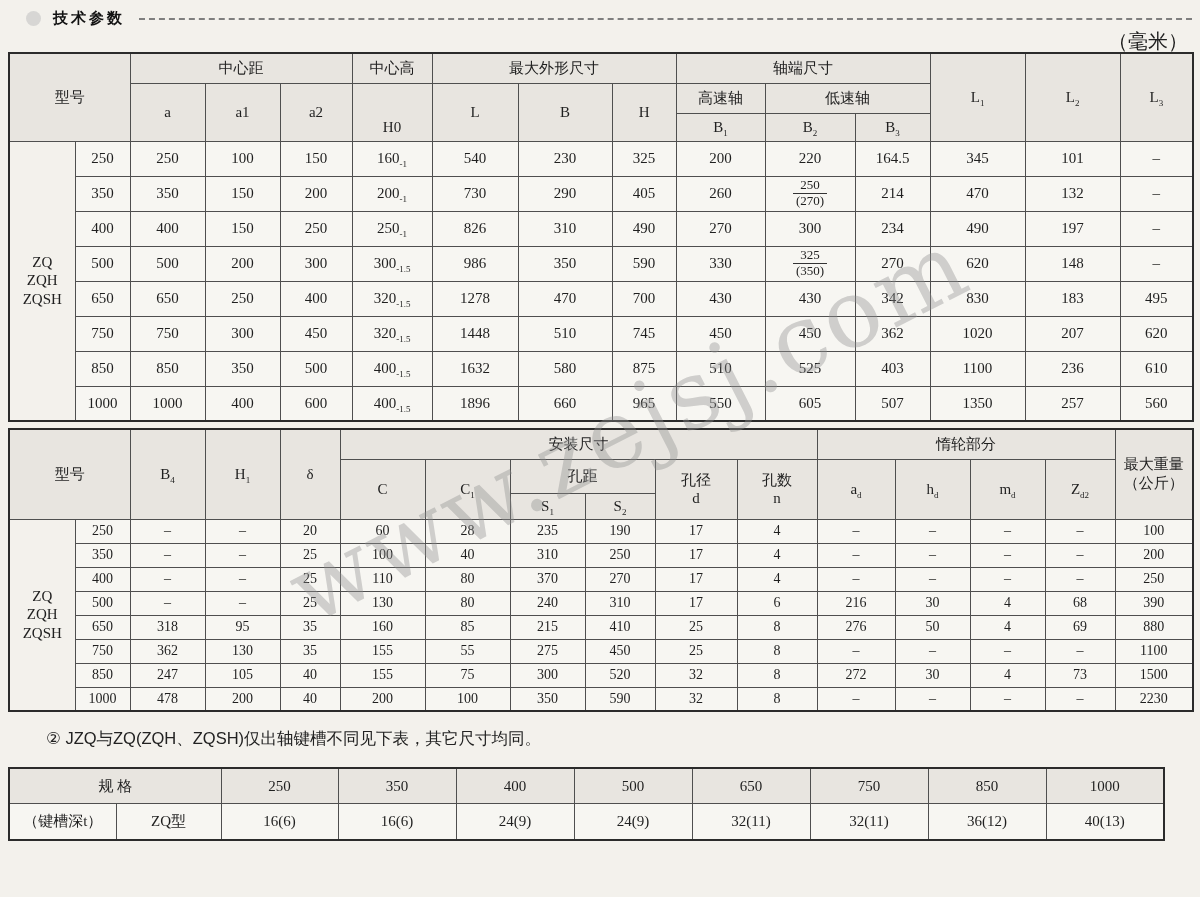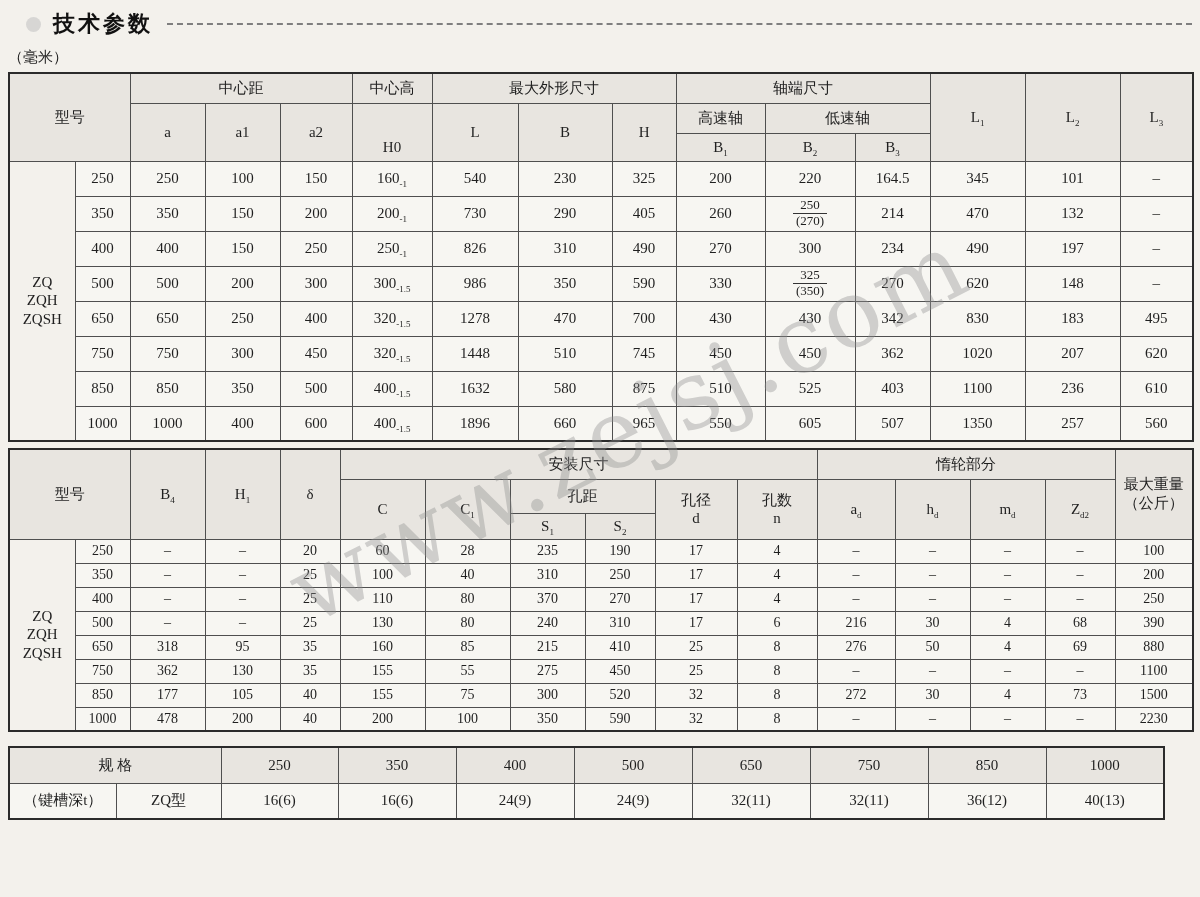--- a/index.html
+++ b/index.html
@@ -10,25 +10,25 @@
     overflow:hidden;
     font-family:"Liberation Serif","DejaVu Serif",serif;
     color:#1f1f1f;
     box-sizing:border-box;
     padding:0 8px;
   }
   
   .title-row{display:flex;align-items:center;padding-top:9px;}
   .bullet{width:15px;height:15px;border-radius:50%;background:#d7d6d4;margin:0 12px 0 18px;flex:0 0 auto;}
   h1.page-title{
-    margin:0;font-size:22px;font-weight:bold;letter-spacing:3px;
+    margin:0;font-size:15px;font-weight:bold;letter-spacing:3px;
     font-family:"Liberation Sans","DejaVu Sans",sans-serif;color:#111;
   }
   .dashes{flex:1 1 auto;border-top:2px dashed #7f7f7f;margin-left:14px;height:0;}
-  .unit-line{text-align:left;font-size:15px;margin-top:9px;padding-right:4px;height:20px;}
+  .unit-line{text-align:right;font-size:20px;padding-right:4px;height:20px;}
   
   table.spec{
     border-collapse:collapse;table-layout:fixed;
     border:2px solid #2b2b2b;
     background:#f7f6f2;
     font-size:15px;
   }
   table.spec th,table.spec td{
     border:1px solid #4f4f4f;
     text-align:center;vertical-align:middle;
@@ -409,21 +409,21 @@
         <td>25</td>
         <td>8</td>
         <td>–</td>
         <td>–</td>
         <td>–</td>
         <td>–</td>
         <td>1100</td>
       </tr>
       <tr>
         <td>850</td>
-        <td>177</td>
+        <td>247</td>
         <td>105</td>
         <td>40</td>
         <td>155</td>
         <td>75</td>
         <td>300</td>
         <td>520</td>
         <td>32</td>
         <td>8</td>
         <td>272</td>
         <td>30</td>
@@ -445,20 +445,21 @@
         <td>–</td>
         <td>–</td>
         <td>–</td>
         <td>–</td>
         <td>2230</td>
       </tr>
     </tbody>
 </table>
 
 <div class="notes">
+  <div class="note-line note-indent"><span>② JZQ与ZQ(ZQH、ZQSH)仅出轴键槽不同见下表，其它尺寸均同。</span></div>
 </div>
 
 <table class="spec t3">
   <colgroup>
     <col style="width:107px">
       <col style="width:105px">
     <col style="width:117px">
       <col style="width:118px">
       <col style="width:118px">
       <col style="width:118px">

